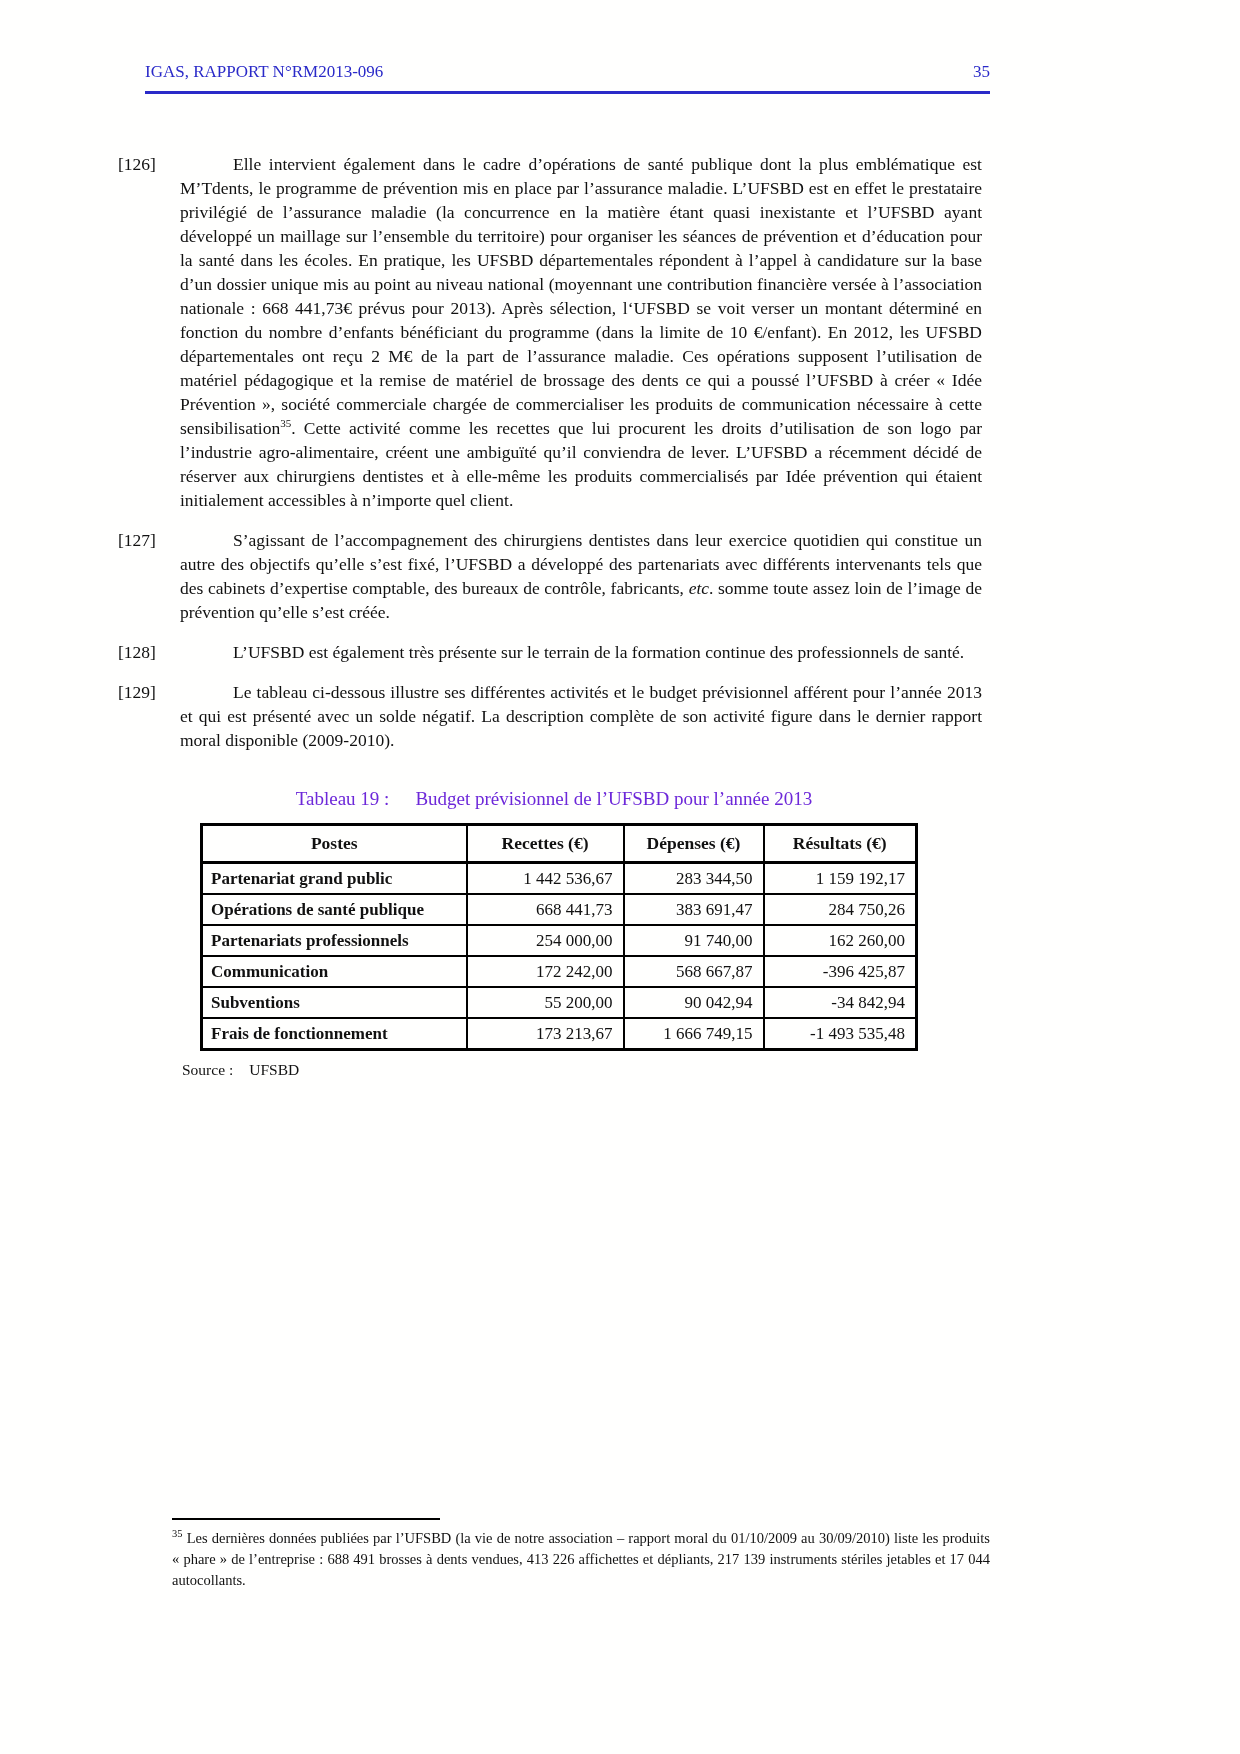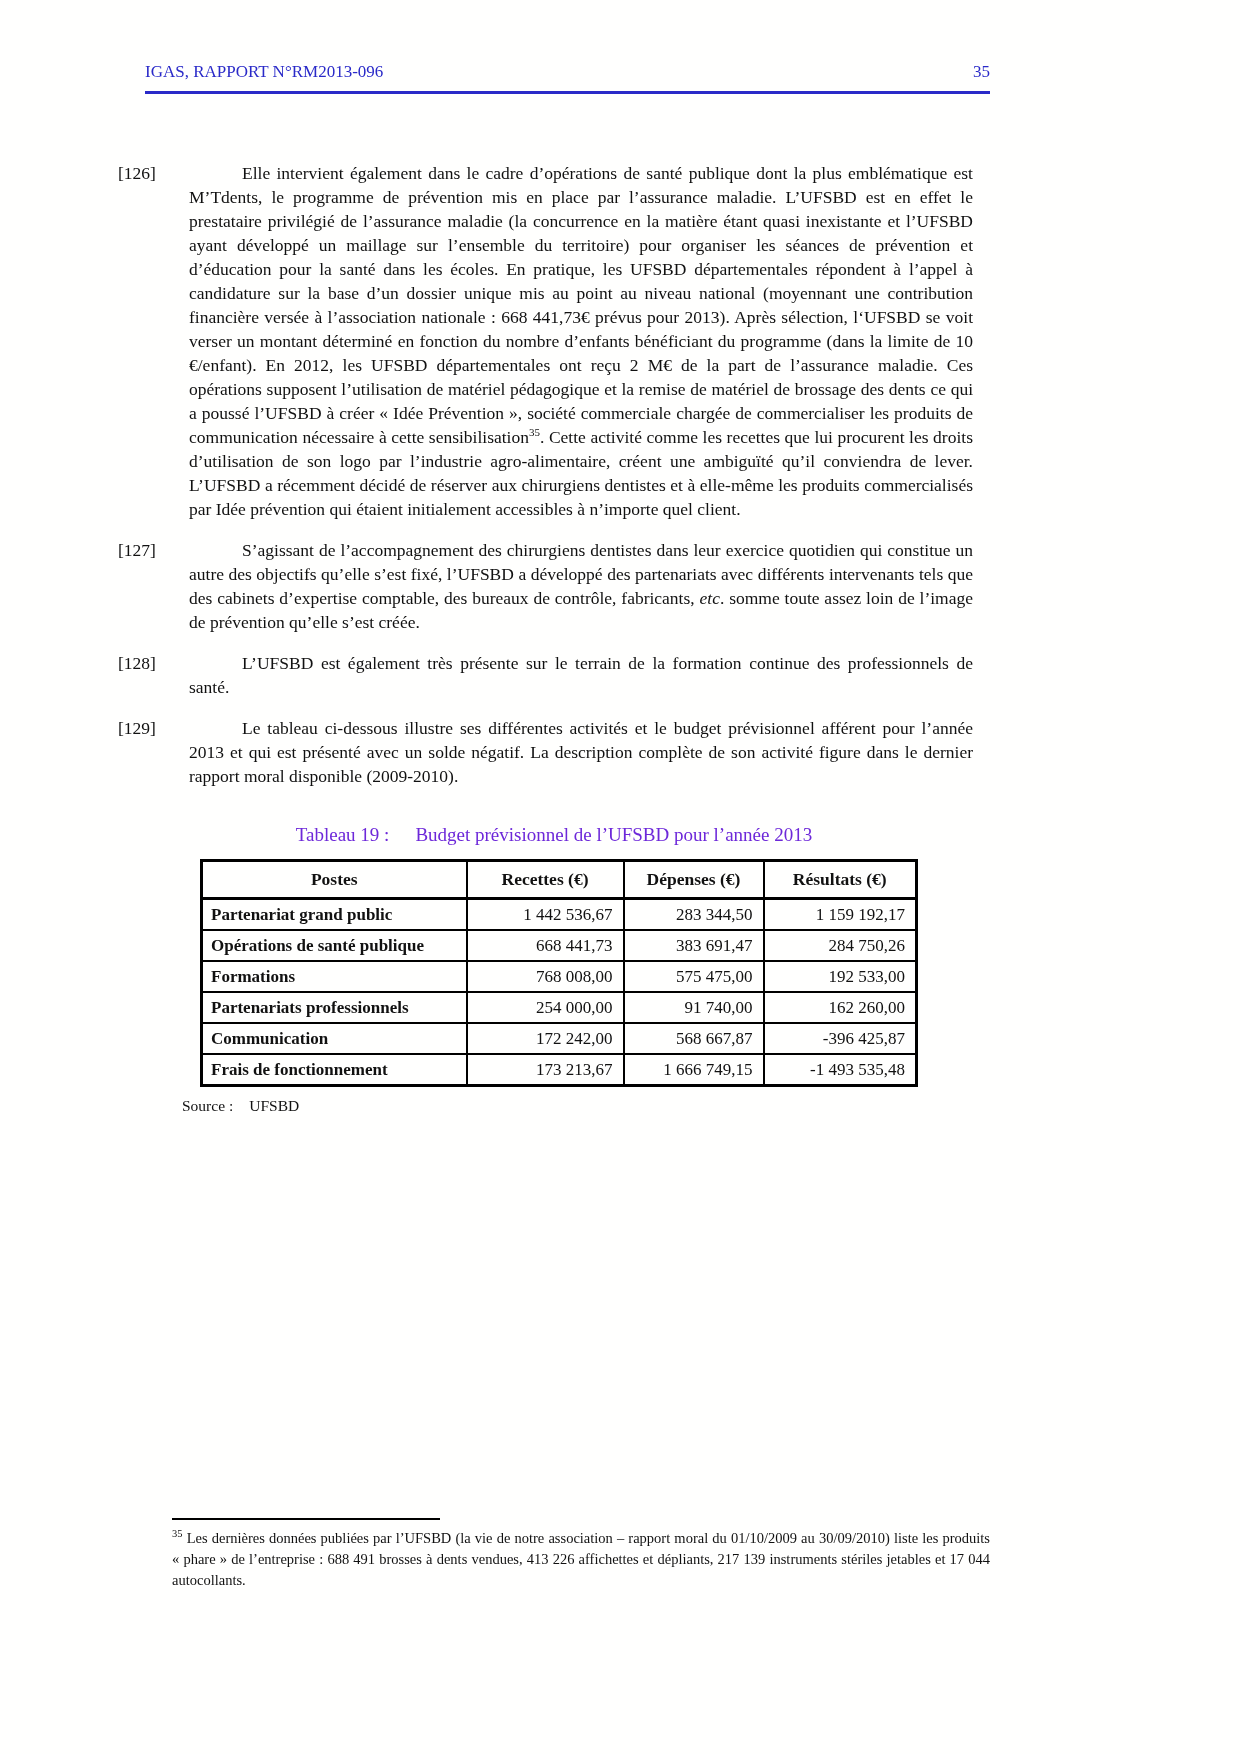--- a/index.html
+++ b/index.html
@@ -16,21 +16,21 @@
     border-bottom:3px solid #2a2ac8;
     padding-bottom:9px;
     font-size:17px; color:#2a2ac8;
   }
   .header .pageno { float:right; }
 
   
   .body-text { position:absolute; top:144px; left:118px; width:872px; }
   .para { position:relative; padding-left:54px; margin:0 0 16px 0; }
   .pnum { position:absolute; left:0; top:0; font-size:17.5px; line-height:24px; }
-  .ptext { margin:17px; font-size:17.5px; line-height:24px; text-align:justify; text-indent:53px; }
+  .ptext { margin:8px; font-size:17.5px; line-height:24px; text-align:justify; text-indent:53px; }
   .ptext .it { font-style:italic; }
   sup.fnref { font-size:11px; line-height:0; vertical-align:super; }
 
   
   .caption { margin-top:36px; text-align:center; color:#6d28d9; font-size:19px; }
   .caption .cap-label { margin-right:26px; }
 
   
   .table-wrap { margin-top:13px; margin-left:82px; }
   table.budget { border-collapse:collapse; width:715px; border:3px solid #000; table-layout:fixed; }
@@ -111,36 +111,36 @@
               <td class="c-num">283 344,50</td>
               <td class="c-num">1 159 192,17</td>
             </tr>
             <tr>
               <td class="c-label">Opérations de santé publique</td>
               <td class="c-num">668 441,73</td>
               <td class="c-num">383 691,47</td>
               <td class="c-num">284 750,26</td>
             </tr>
             <tr>
-              <td class="c-label">Formations</td>
-              <td class="c-num">768 008,00</td>
-              <td class="c-num">575 475,00</td>
-              <td class="c-num">192 533,00</td>
-            </tr>
-            <tr>
               <td class="c-label">Partenariats professionnels</td>
               <td class="c-num">254 000,00</td>
               <td class="c-num">91 740,00</td>
               <td class="c-num">162 260,00</td>
             </tr>
             <tr>
               <td class="c-label">Communication</td>
               <td class="c-num">172 242,00</td>
               <td class="c-num">568 667,87</td>
               <td class="c-num">-396 425,87</td>
+            </tr>
+            <tr>
+              <td class="c-label">Subventions</td>
+              <td class="c-num">55 200,00</td>
+              <td class="c-num">90 042,94</td>
+              <td class="c-num">-34 842,94</td>
             </tr>
             <tr>
               <td class="c-label">Frais de fonctionnement</td>
               <td class="c-num">173 213,67</td>
               <td class="c-num">1 666 749,15</td>
               <td class="c-num">-1 493 535,48</td>
             </tr>
           </tbody>
       </table>
     </div>

